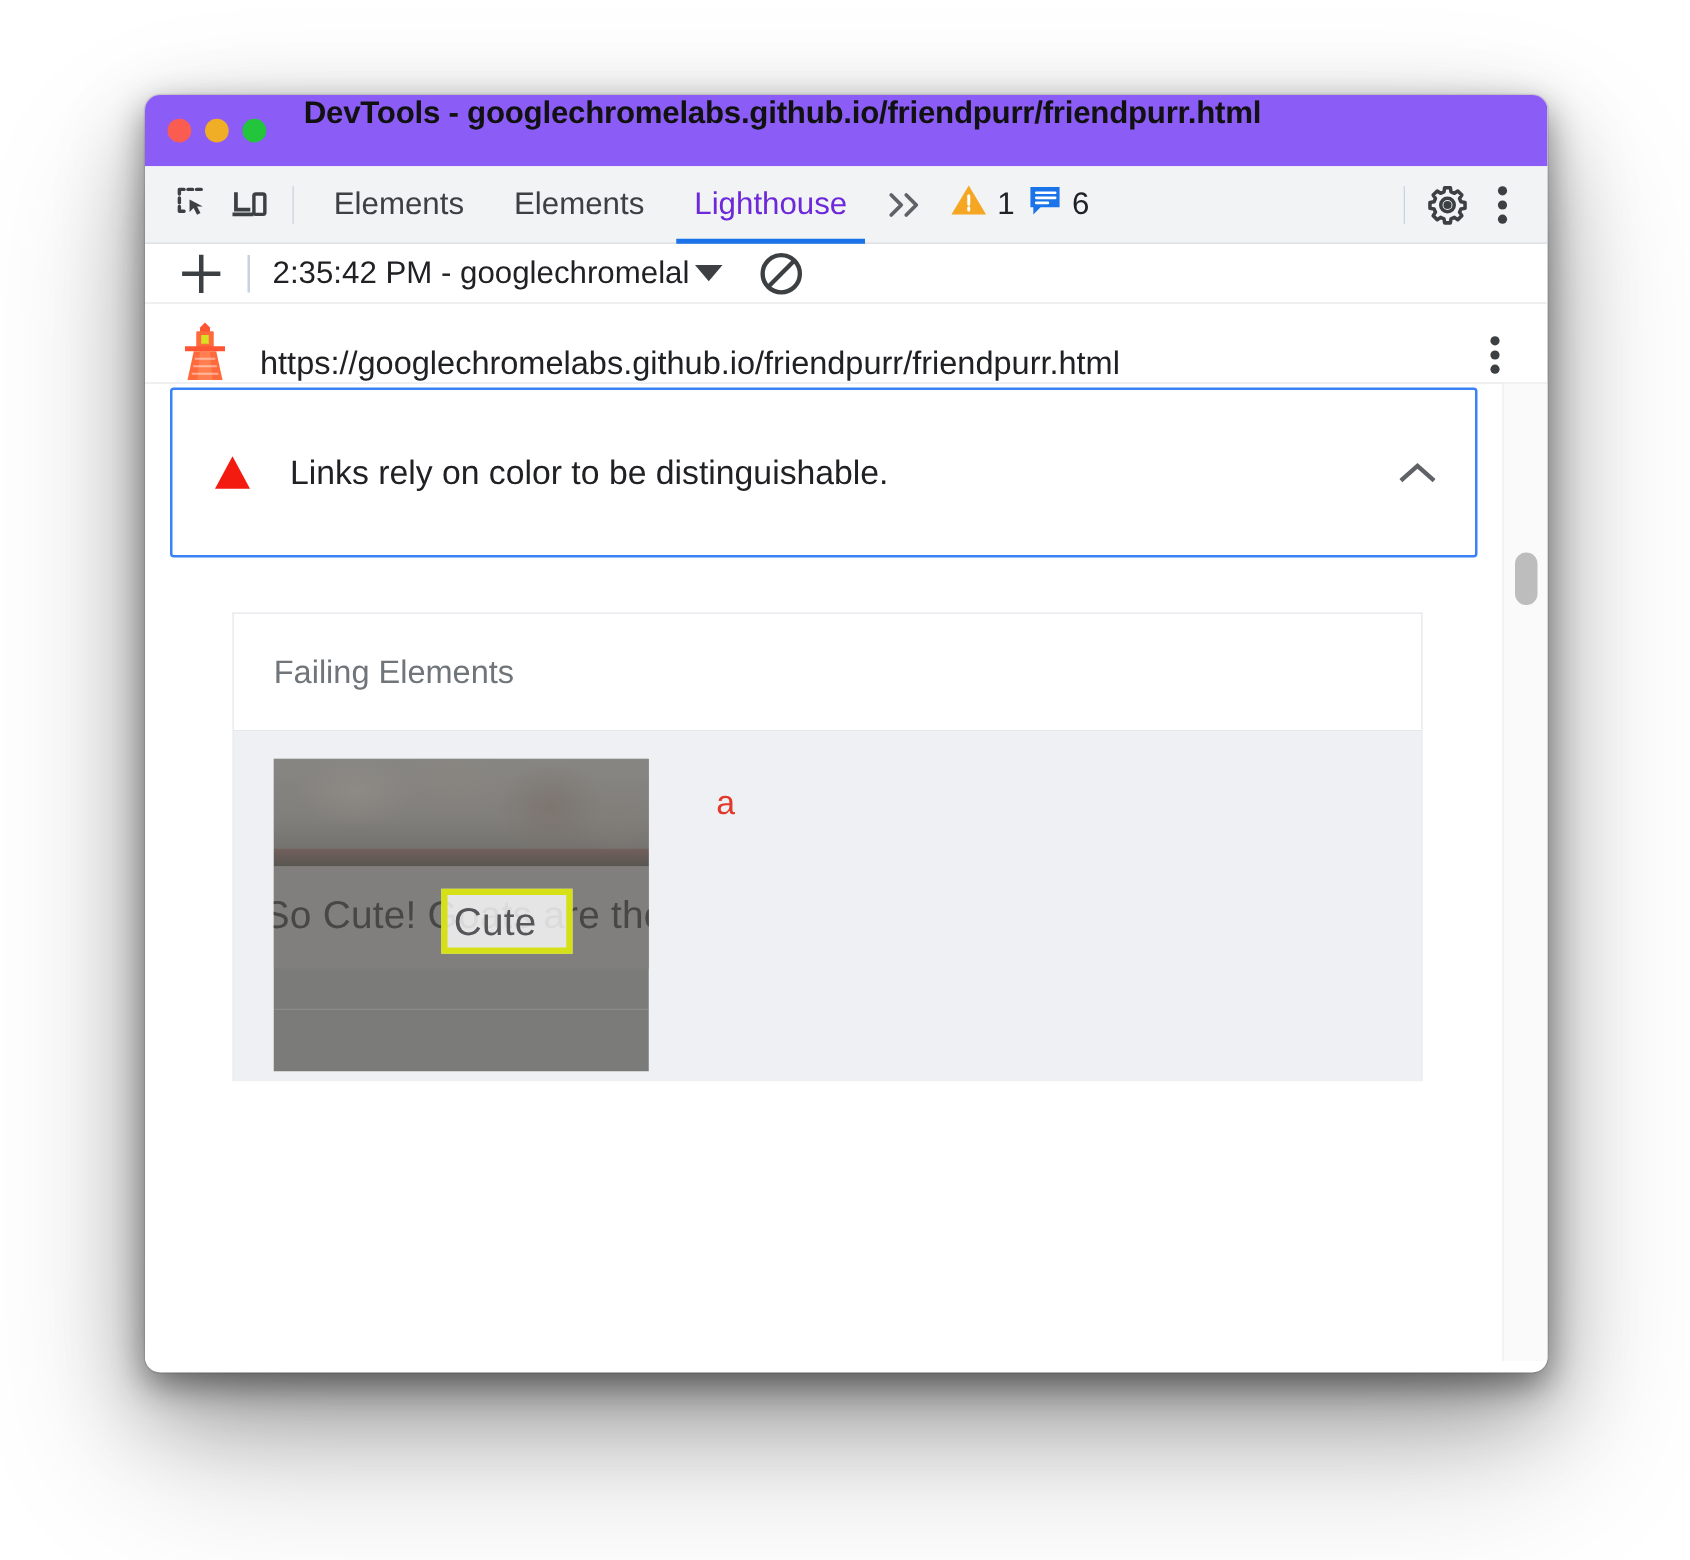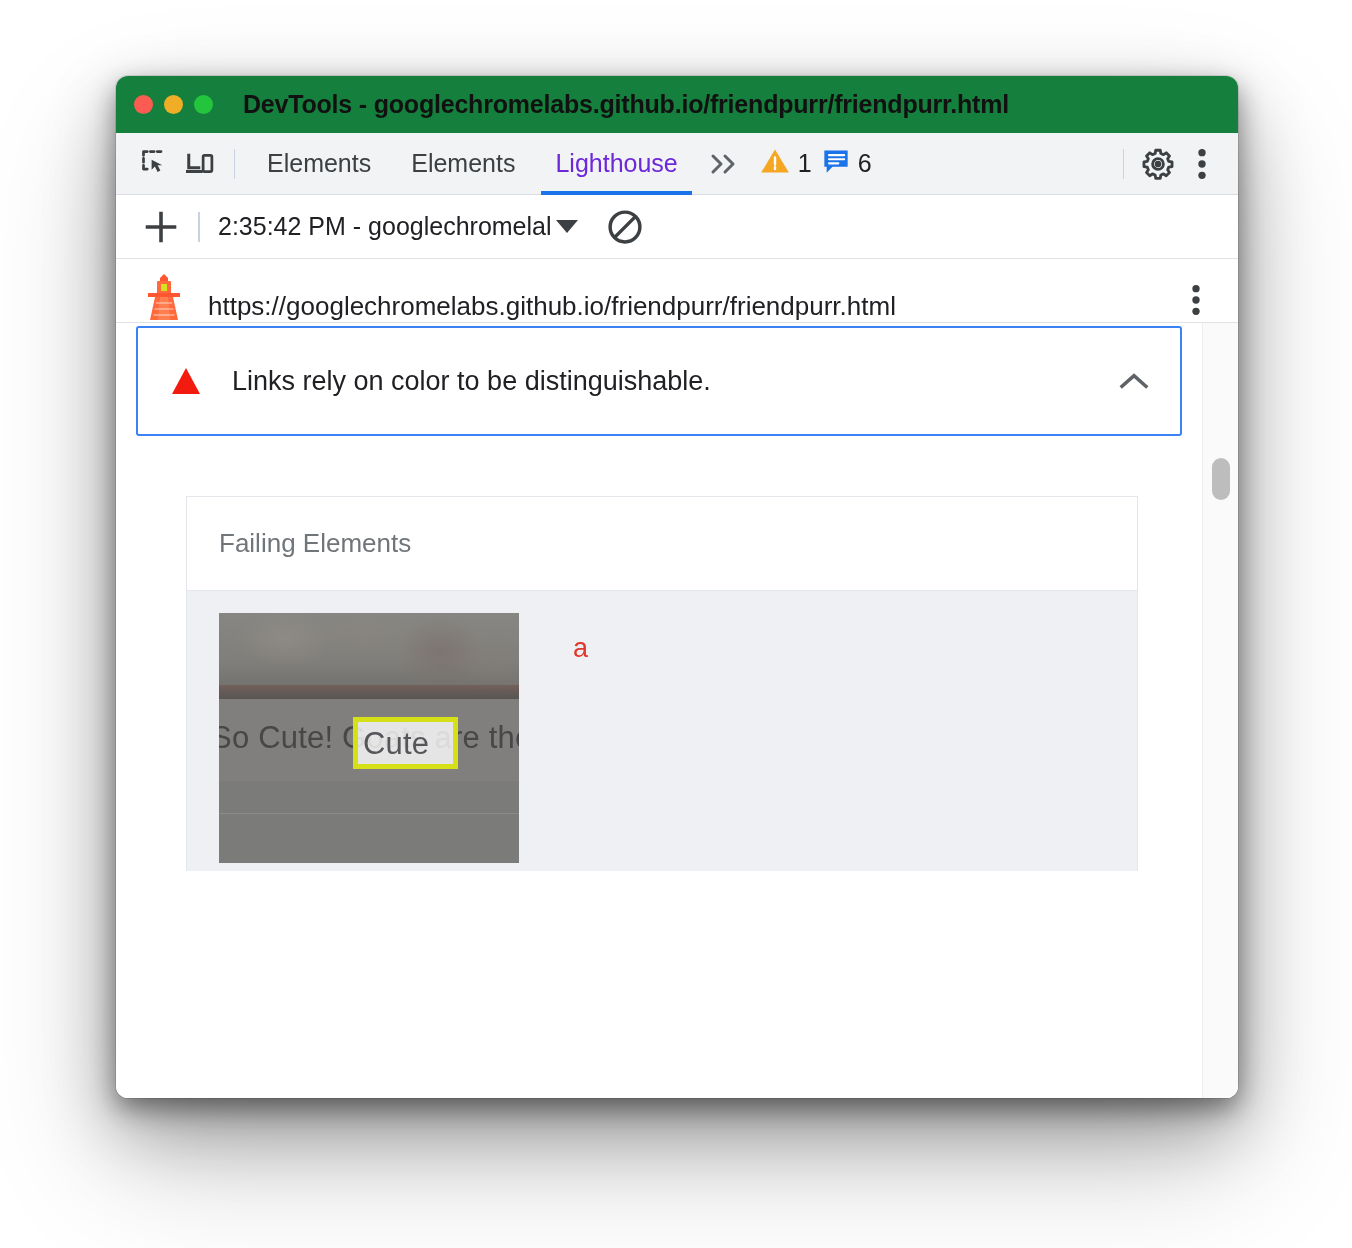--- a/index.html
+++ b/index.html
@@ -33,23 +33,22 @@
       0 0 0 1px rgba(0,0,0,0.10),
       0 10px 26px rgba(0,0,0,0.42),
       0 30px 70px rgba(0,0,0,0.30),
       0 60px 130px rgba(0,0,0,0.22);
   }
 
   
   .titlebar {
     position: relative;
     height: 57px;
-    background: #15803d;
-    display: flex;
-    align-items: center;
+    background: #8b5cf6;
+    display: flex;
     padding-left: 18px;
   }
   .lights { display: flex; gap: 11px; align-items: center; }
   .light { width: 19px; height: 19px; border-radius: 50%; }
   .light.red    { background: #fb5c51; }
   .light.yellow { background: #f0ad26; }
   .light.green  { background: #22c53c; }
   .window-title {
     margin-left: 30px;
     font-size: 25px;
@@ -107,21 +106,21 @@
     display: flex; align-items: center; gap: 8px;
     margin-left: 10px;
     font-size: 25px;
     color: #202124;
   }
   .counter:first-of-type { margin-left: 4px; }
   .spacer-flex { flex: 1 1 auto; }
 
   
   .runbar {
-    height: 64px;
+    height: 48px;
     background: #ffffff;
     display: flex;
     align-items: center;
     padding-left: 22px;
     border-bottom: 1px solid #dfe3e6;
   }
   .plus-btn {
     width: 46px; height: 46px;
     display: flex; align-items: center; justify-content: center;
     color: #3c4043;
@@ -189,21 +188,21 @@
     overflow: hidden;
   }
   .report-inner {
     position: absolute;
     left: 0; top: 0; right: 36px; bottom: 0;
     padding: 0;
   }
 
   .audit-header {
     margin: 3px 20px 0 20px;
-    height: 110px;
+    height: 136px;
     border: 2px solid #3b82f6;
     border-radius: 3px;
     background: #ffffff;
     display: flex;
     align-items: center;
     padding: 0 26px 0 34px;
   }
   .tri-red {
     width: 0; height: 0;
     border-left: 14px solid transparent;
@@ -229,21 +228,21 @@
     line-height: 50px;
     color: #3c4043;
     max-width: 955px;
   }
   .audit-desc a {
     color: #1a73e8;
     text-decoration: underline;
   }
 
   .table-card {
-    margin: 60px 0 0 70px;
+    margin: 44px 0 0 70px;
     width: 952px;
     border: 1px solid #e3e6ea;
     border-bottom: none;
     background: #ffffff;
   }
   .table-head {
     height: 94px;
     display: flex;
     align-items: center;
     padding-left: 32px;

